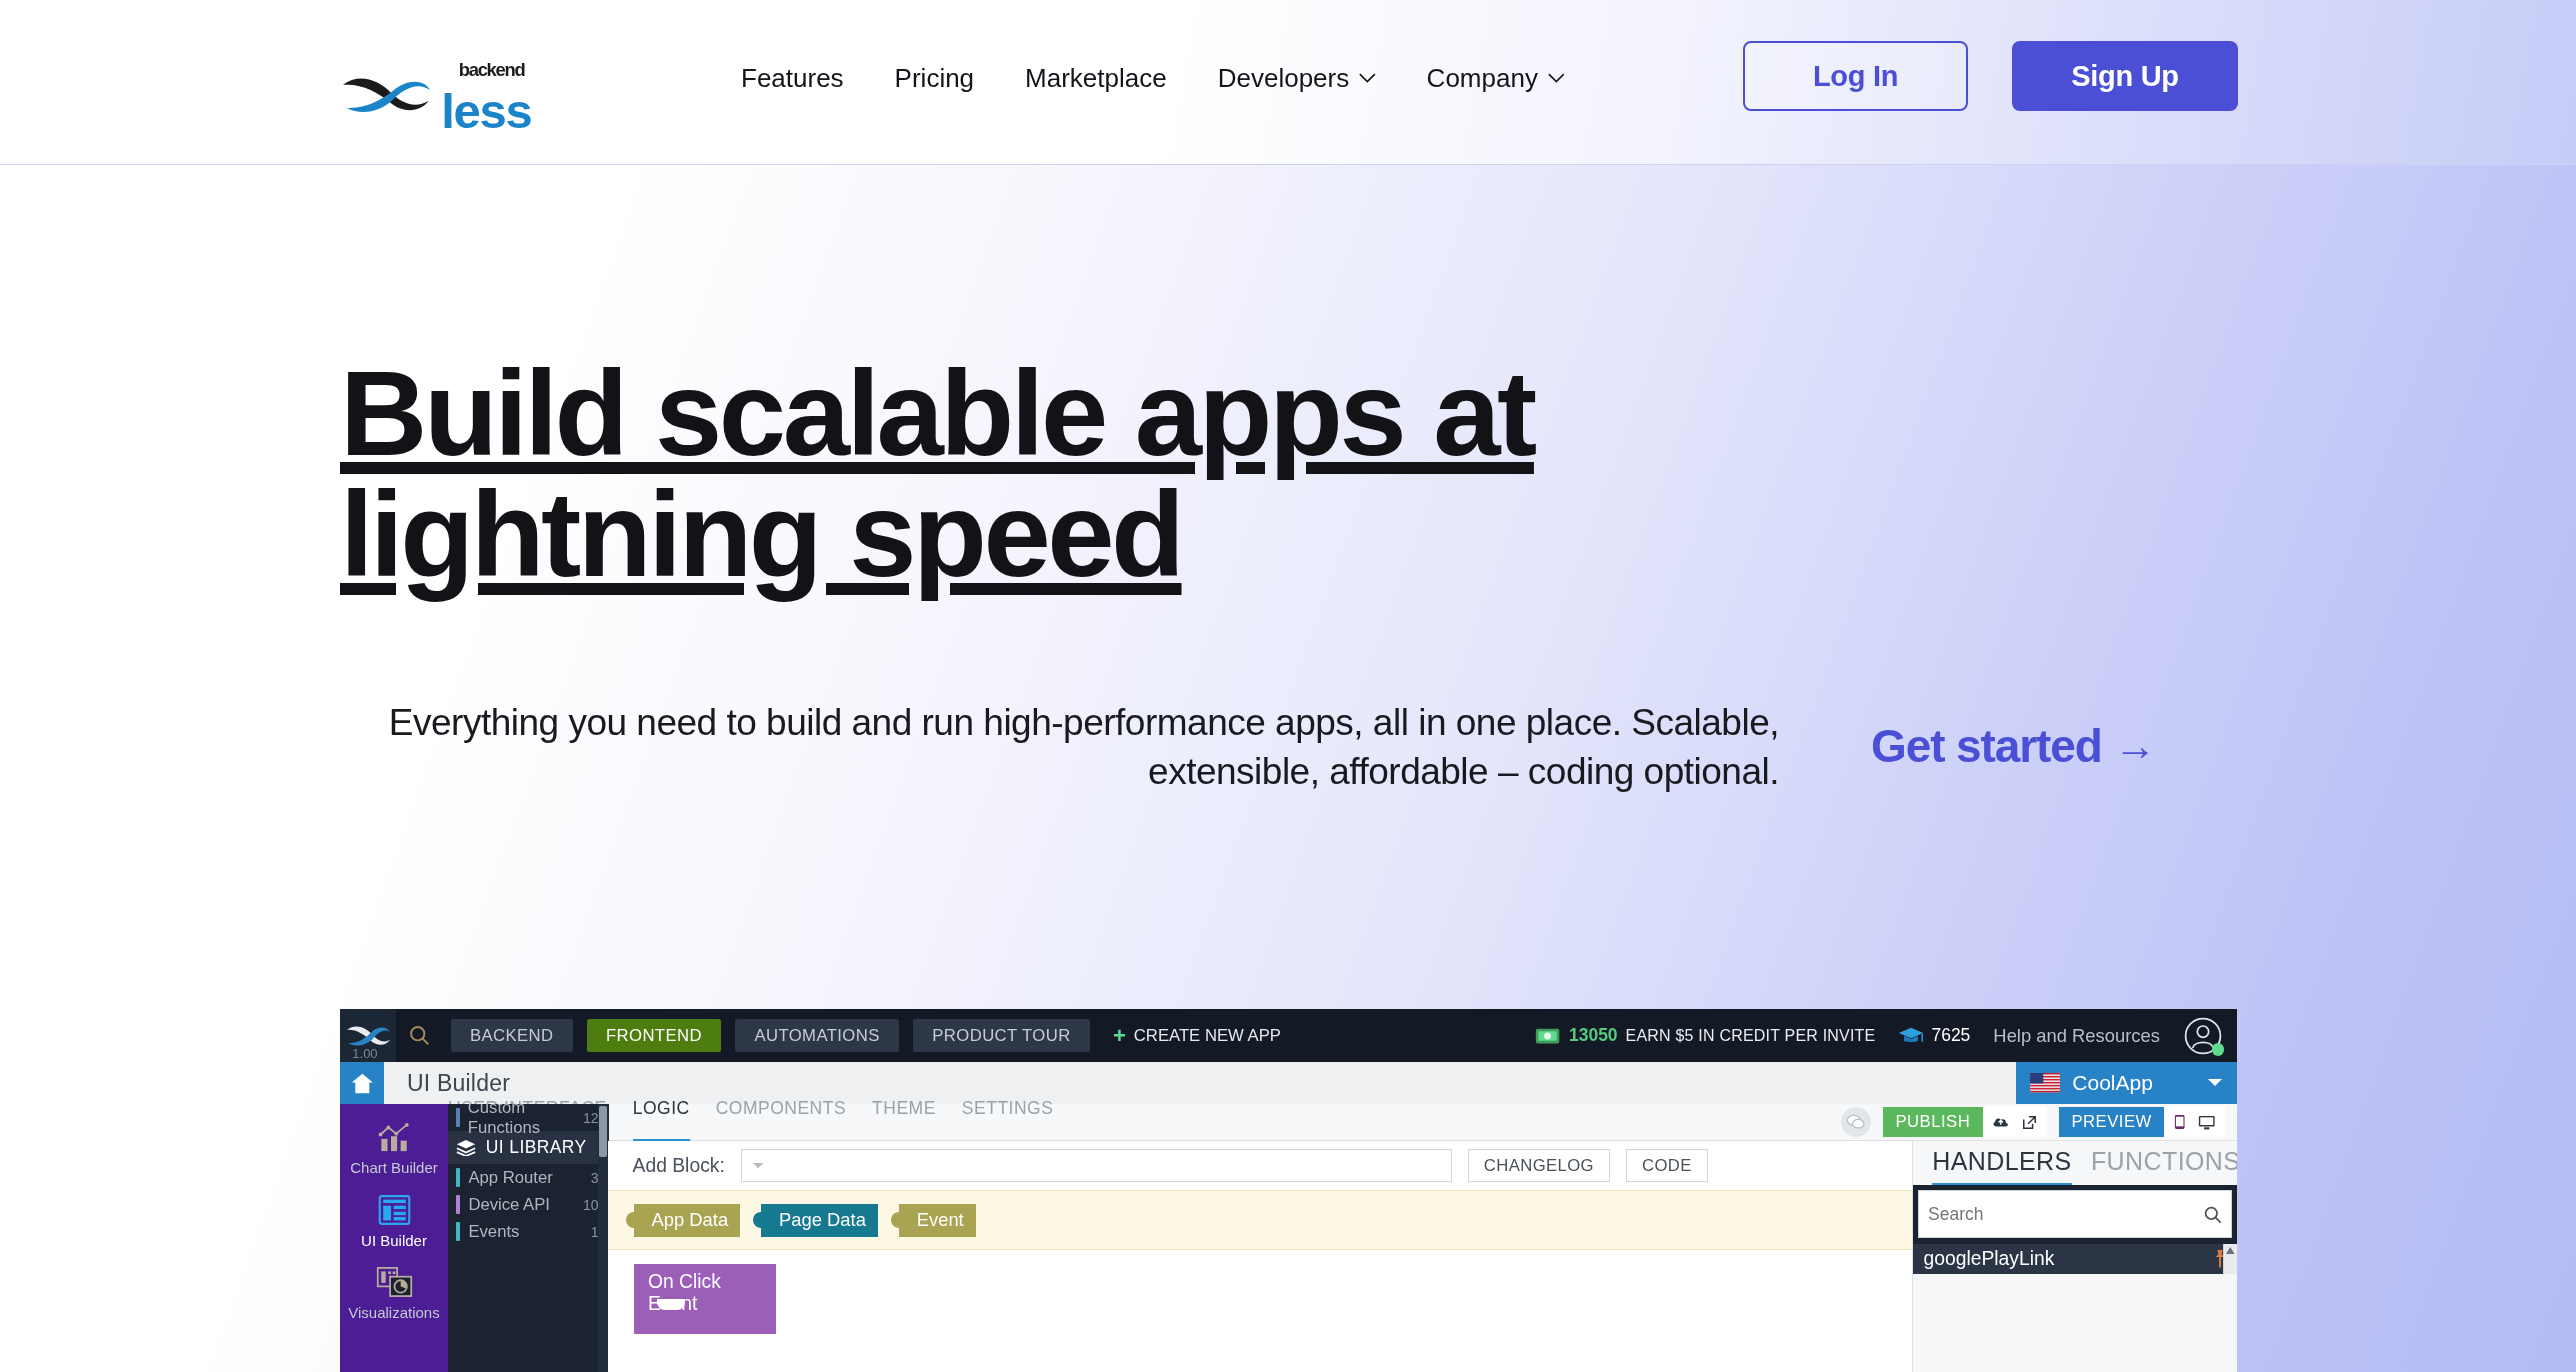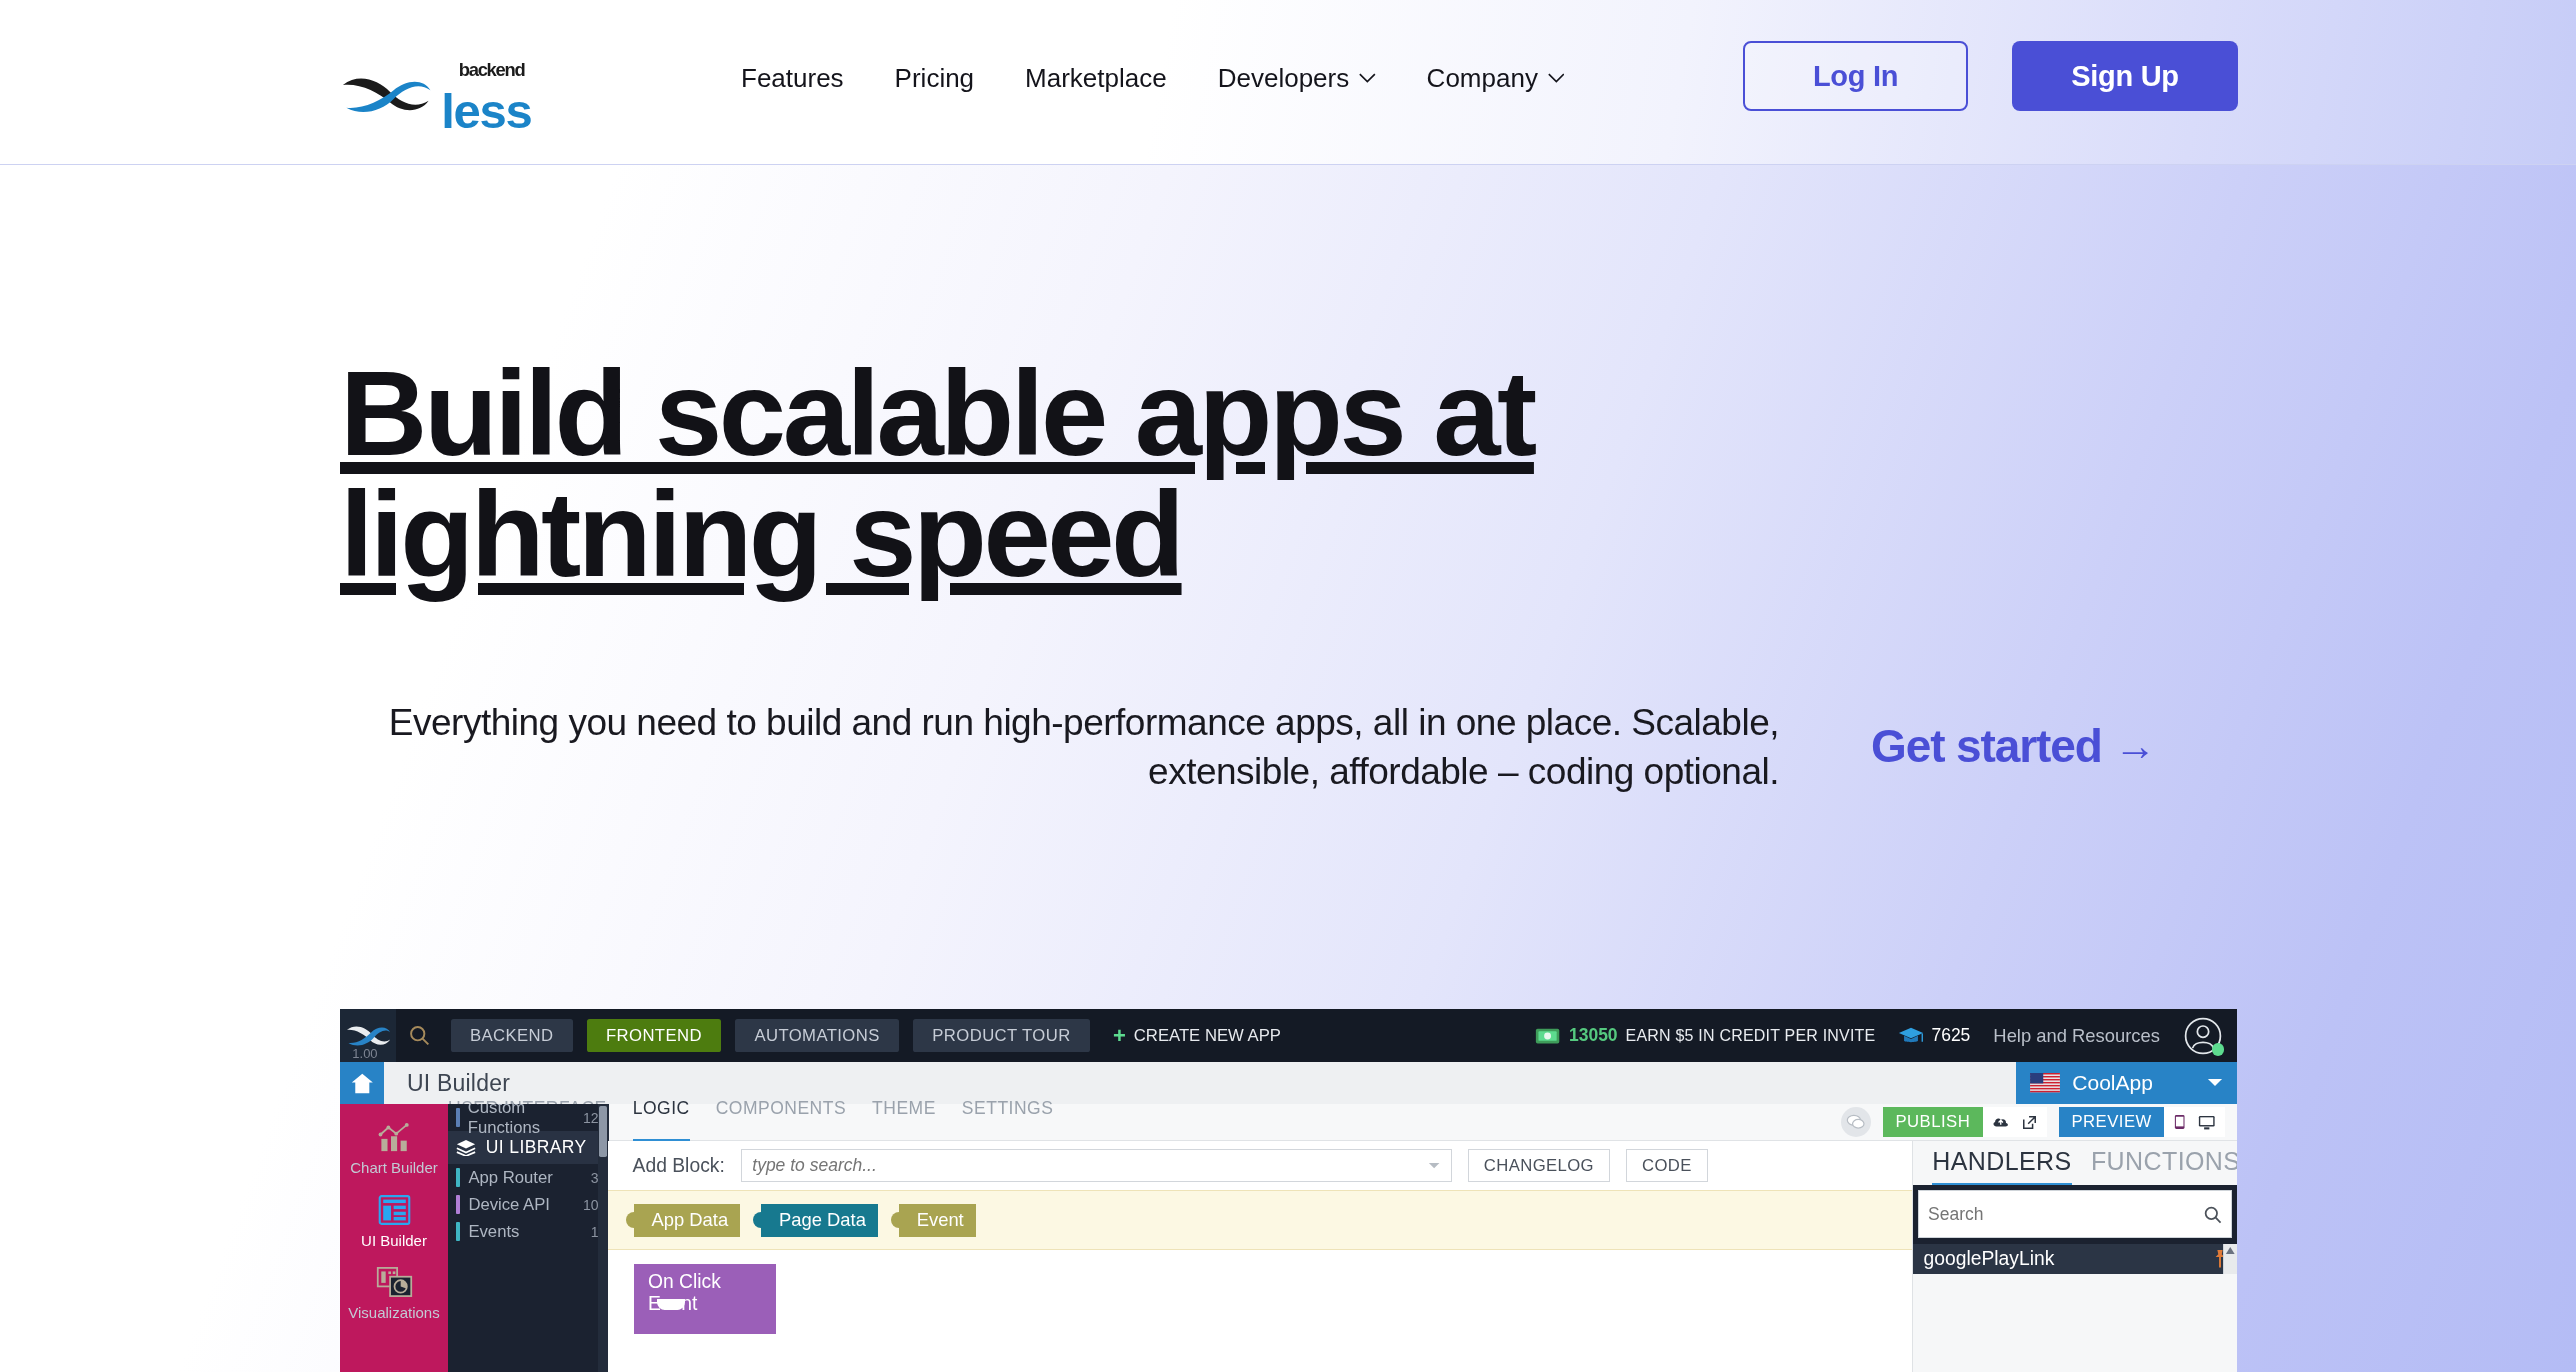--- a/index.html
+++ b/index.html
@@ -199,21 +199,21 @@
     color: #ffffff; font-size: 16.7px; letter-spacing: 0.5px;
     display: flex; align-items: center; padding: 0 12.3px;
   }
   .pg-icons {
     background: #ffffff; display: flex; align-items: center; gap: 12.3px; padding: 0 9.7px;
   }
 
   
   .app-sidebar {
     position: absolute; top: 95px; left: 0; width: 108px; bottom: 0;
-    background: #be185d;
+    background: #4c1d95;
     display: flex; flex-direction: column; align-items: center;
     padding-top: 16px; gap: 16px;
   }
   .sb-item {
     display: flex; flex-direction: column; align-items: center; gap: 4.4px;
     cursor: pointer; width: 108px;
   }
   .sb-ico { width: 40px; height: 35px; display: flex; align-items: center; justify-content: center; }
   .sb-lbl { font-size: 15px; color: #c3cad4; white-space: nowrap; }
   .sb-item.active .sb-lbl { color: #ffffff; }
@@ -604,21 +604,20 @@
       </div>
       <div class="tree-scroll">
         <div class="tree-thumb"></div>
       </div>
     </div>
 
     <div class="app-center">
       <div class="addblock-row">
         <span class="ab-label">Add Block:</span>
         <span class="ab-input">
-          <input type="text" placeholder="type to search..." style="">
           <svg width="12.3" height="8" viewBox="0 0 14 9">
             <path d="M1 1 L7 7 L13 1" fill="#b6bcc3"></path>
           </svg>
         </span>
         <span class="ab-btn">CHANGELOG</span>
         <span class="ab-btn">CODE</span>
       </div>
 
       <div class="ctx-strip">
         <span class="blk" style="background:#a9a451">App Data</span>

